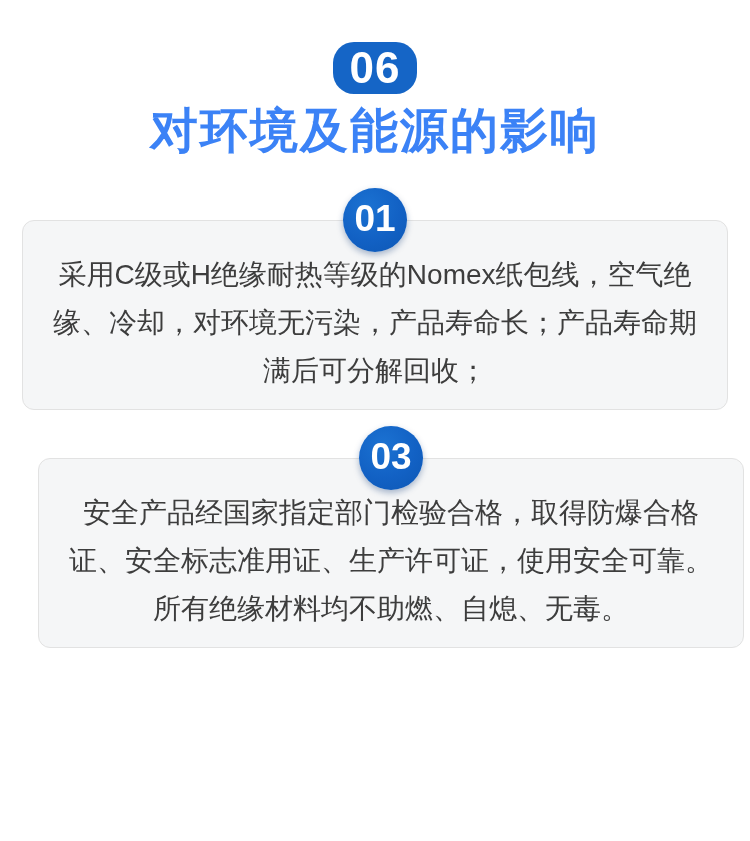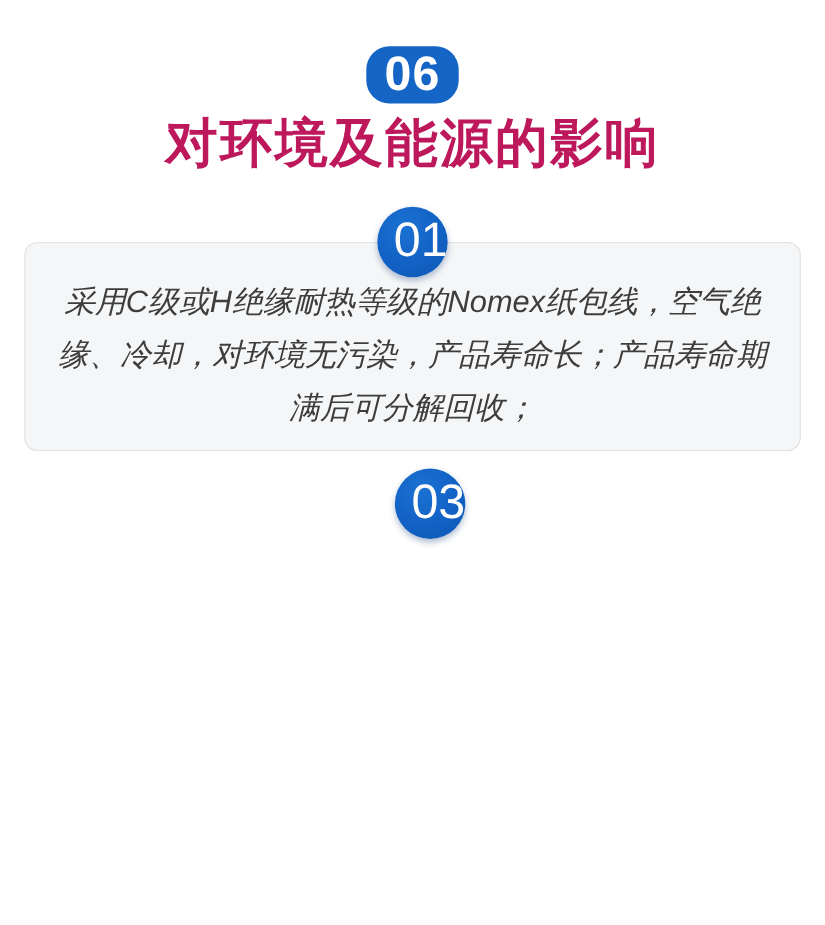--- a/index.html
+++ b/index.html
@@ -27,21 +27,21 @@
     font-size: 44px;
     font-weight: bold;
     text-align: center;
     line-height: 52px;
     letter-spacing: 1px;
   }
   
   .page-title {
     margin-top: 8px;
     text-align: center;
-    color: #be185d;
+    color: #3b82f6;
     font-family: "Liberation Serif", "DejaVu Serif", serif;
     font-size: 48px;
     font-weight: bold;
     letter-spacing: 2px;
     line-height: 58px;
   }
   
   .section { position: relative; }
   .section.first { margin-top: 28px; }
   .section.gap-small { margin-top: 12px; }
@@ -49,35 +49,34 @@
   .step-circle {
     position: relative;
     z-index: 2;
     width: 64px;
     height: 64px;
     margin: 0 auto -32px auto;
     border-radius: 50%;
     background: radial-gradient(circle at 38% 30%, #1b72d2 0%, #1261c4 55%, #0d57b4 100%);
     box-shadow: 0 3px 6px rgba(20, 60, 120, 0.35);
     color: #ffffff;
-    font-size: 44px;
-    font-weight: normal;
-    text-align: right;
+    font-size: 37px;
+    font-weight: bold;
+    text-align: center;
     line-height: 62px;
   }
   .info-card {
     position: relative;
     z-index: 1;
     width: 706px;
     margin: 0 auto;
     background: #f5f6f7;
     border: 1px solid #e2e2e2;
     border-radius: 12px;
     padding: 30px 20px 14px 20px;
-    font-style: italic;
   }
   .card-text {
     color: #3d3d3d;
     font-size: 28px;
     line-height: 48px;
     text-align: center;
     word-break: break-all;
   }
 </style>
 </head>
@@ -92,15 +91,18 @@
   <div class="section first">
     <div class="step-circle">01</div>
     <div class="info-card">
       <p class="card-text">采用C级或H绝缘耐热等级的Nomex纸包线，空气绝缘、冷却，对环境无污染，产品寿命长；产品寿命期满后可分解回收；</p>
     </div>
   </div>
 
 
   <div class="section gap-med">
     <div class="step-circle">03</div>
+    <div class="info-card">
+      <p class="card-text">安全产品经国家指定部门检验合格，取得防爆合格证、安全标志准用证、生产许可证，使用安全可靠。所有绝缘材料均不助燃、自熄、无毒。</p>
+    </div>
   </div>
 
 </div>
 
 </body></html>

